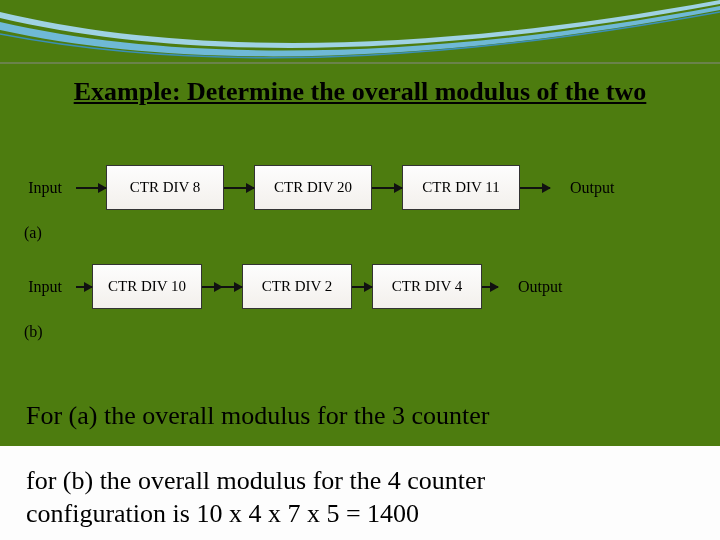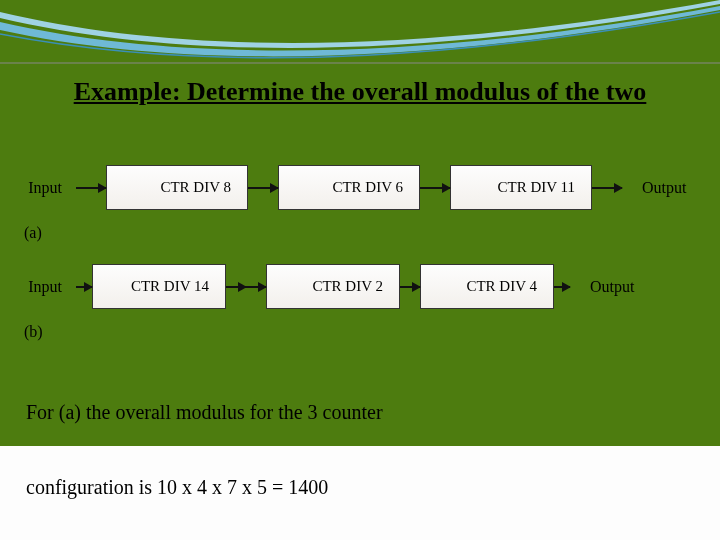--- a/index.html
+++ b/index.html
@@ -8,27 +8,27 @@
   .swoosh svg{display:block}
   .title{position:absolute;top:76px;left:0;width:720px;text-align:center;font-size:26px;font-weight:bold;text-decoration:underline;line-height:1.25}
   .diagram{position:absolute;top:165px;left:22px;width:676px}
   .row{display:flex;align-items:center;margin-bottom:14px}
   .inlabel,.outlabel{font-size:16px;font-family:"Times New Roman",serif}
   .inlabel{width:40px;text-align:right;margin-right:14px}
   .outlabel{margin-left:20px}
   .arrow{width:30px;height:2px;background:#111;position:relative;flex:0 0 auto}
   .arrow.short{width:22px}
   .arrow::after{content:"";position:absolute;right:-1px;top:-4px;border-left:9px solid #111;border-top:5px solid transparent;border-bottom:5px solid transparent}
-  .box{border:1px solid #333;background:linear-gradient(#fdfdfd,#f3f0ec);padding:13px 16px;font-size:15px;text-align:right;flex:0 0 auto;font-family:"Times New Roman",serif}
+  .box{border:1px solid #333;background:linear-gradient(#fdfdfd,#f3f0ec);padding:13px 4px;font-size:15px;text-align:center;flex:0 0 auto;font-family:"Times New Roman",serif}
   .row-a .box{width:108px}
   .row-b .box{width:100px}
   .row-b .arrow{width:20px}
   .row-b .arrow.short{width:16px}
   .partlabel{font-size:16px;margin:6px 0 22px 2px}
-  .answer{position:absolute;left:26px;top:400px;width:660px;font-size:20px;line-height:1.25}
+  .answer{position:absolute;left:26px;top:400px;width:660px;font-size:26px;line-height:1.25}
 </style>
 </head>
 <body>
 
 <div class="slide">
 
   <div class="swoosh">
     <svg width="720" height="70" viewBox="0 0 720 70">
       <path d="M0 12 C 180 55, 420 55, 720 0 L720 4 C 420 60, 180 60, 0 18 Z" fill="#9fd2e3"></path>
       <path d="M0 22 C 200 68, 460 55, 720 6 L720 10 C 460 60, 200 74, 0 30 Z" fill="#6fb9d6"></path>
@@ -41,44 +41,44 @@
     <span>Example: Determine the overall modulus of the two</span><br>
   </div>
 
   <div class="diagram">
 
     <div class="row row-a">
       <span class="inlabel">Input</span>
       <span class="arrow"></span>
       <span class="box">CTR DIV 8</span>
       <span class="arrow"></span>
-      <span class="box">CTR DIV 6</span>
+      <span class="box">CTR DIV 20</span>
       <span class="arrow"></span>
       <span class="box">CTR DIV 11</span>
       <span class="arrow"></span>
       <span class="outlabel">Output</span>
     </div>
     <div class="partlabel">(a)</div>
 
     <div class="row row-b">
       <span class="inlabel">Input</span>
       <span class="arrow short"></span>
-      <span class="box">CTR DIV 14</span>
+      <span class="box">CTR DIV 10</span>
       <span class="arrow"></span>
       <span class="arrow"></span>
       <span class="box">CTR DIV 2</span>
       <span class="arrow"></span>
       <span class="box">CTR DIV 4</span>
       <span class="arrow short"></span>
       <span class="outlabel">Output</span>
     </div>
     <div class="partlabel">(b)</div>
 
   </div>
 
   <div class="answer">
     <span>For (a) the overall modulus for the 3 counter</span><br>
     <br>
-    <br>
+    <span>for (b) the overall modulus for the 4 counter</span><br>
     <span>configuration is 10 x 4 x 7 x 5 = 1400</span>
   </div>
 
 </div>
 
 </body></html>

